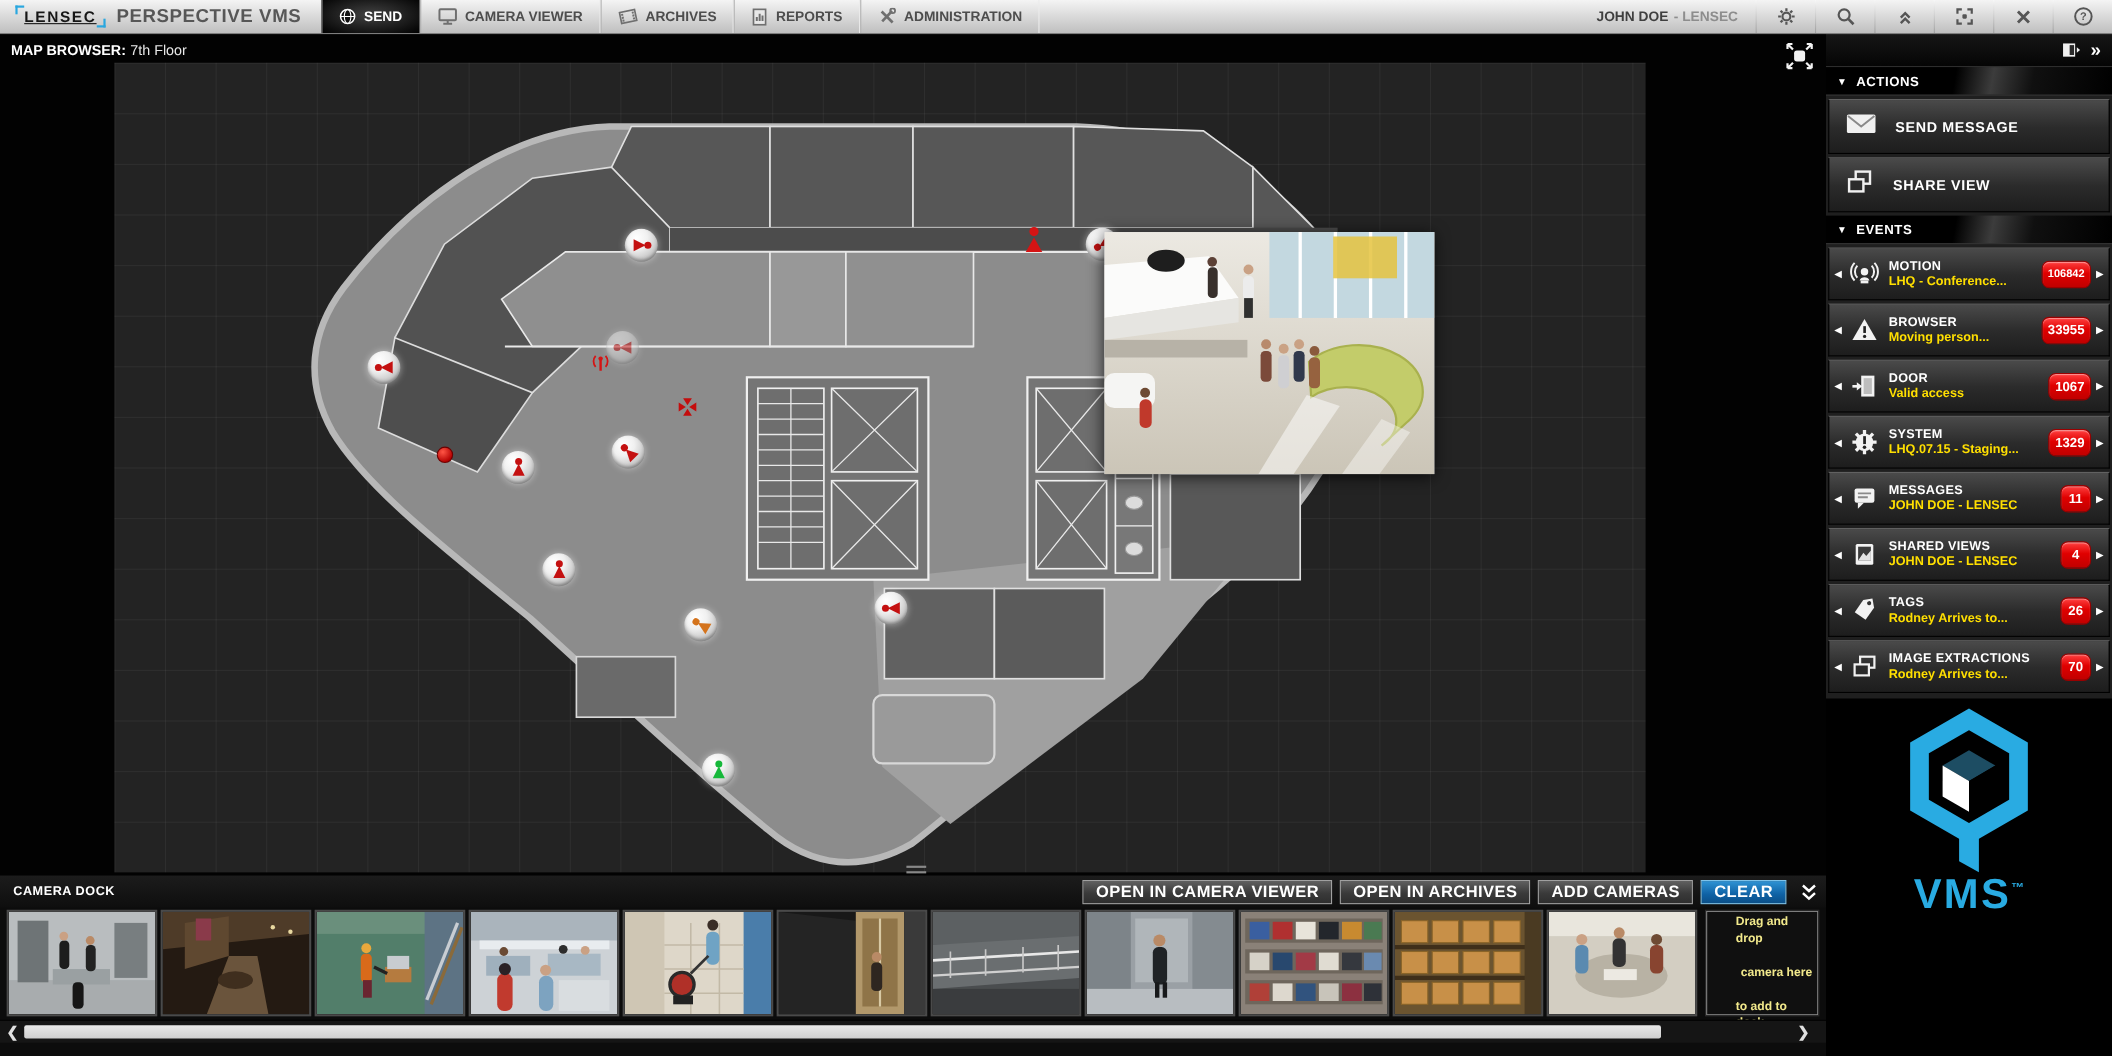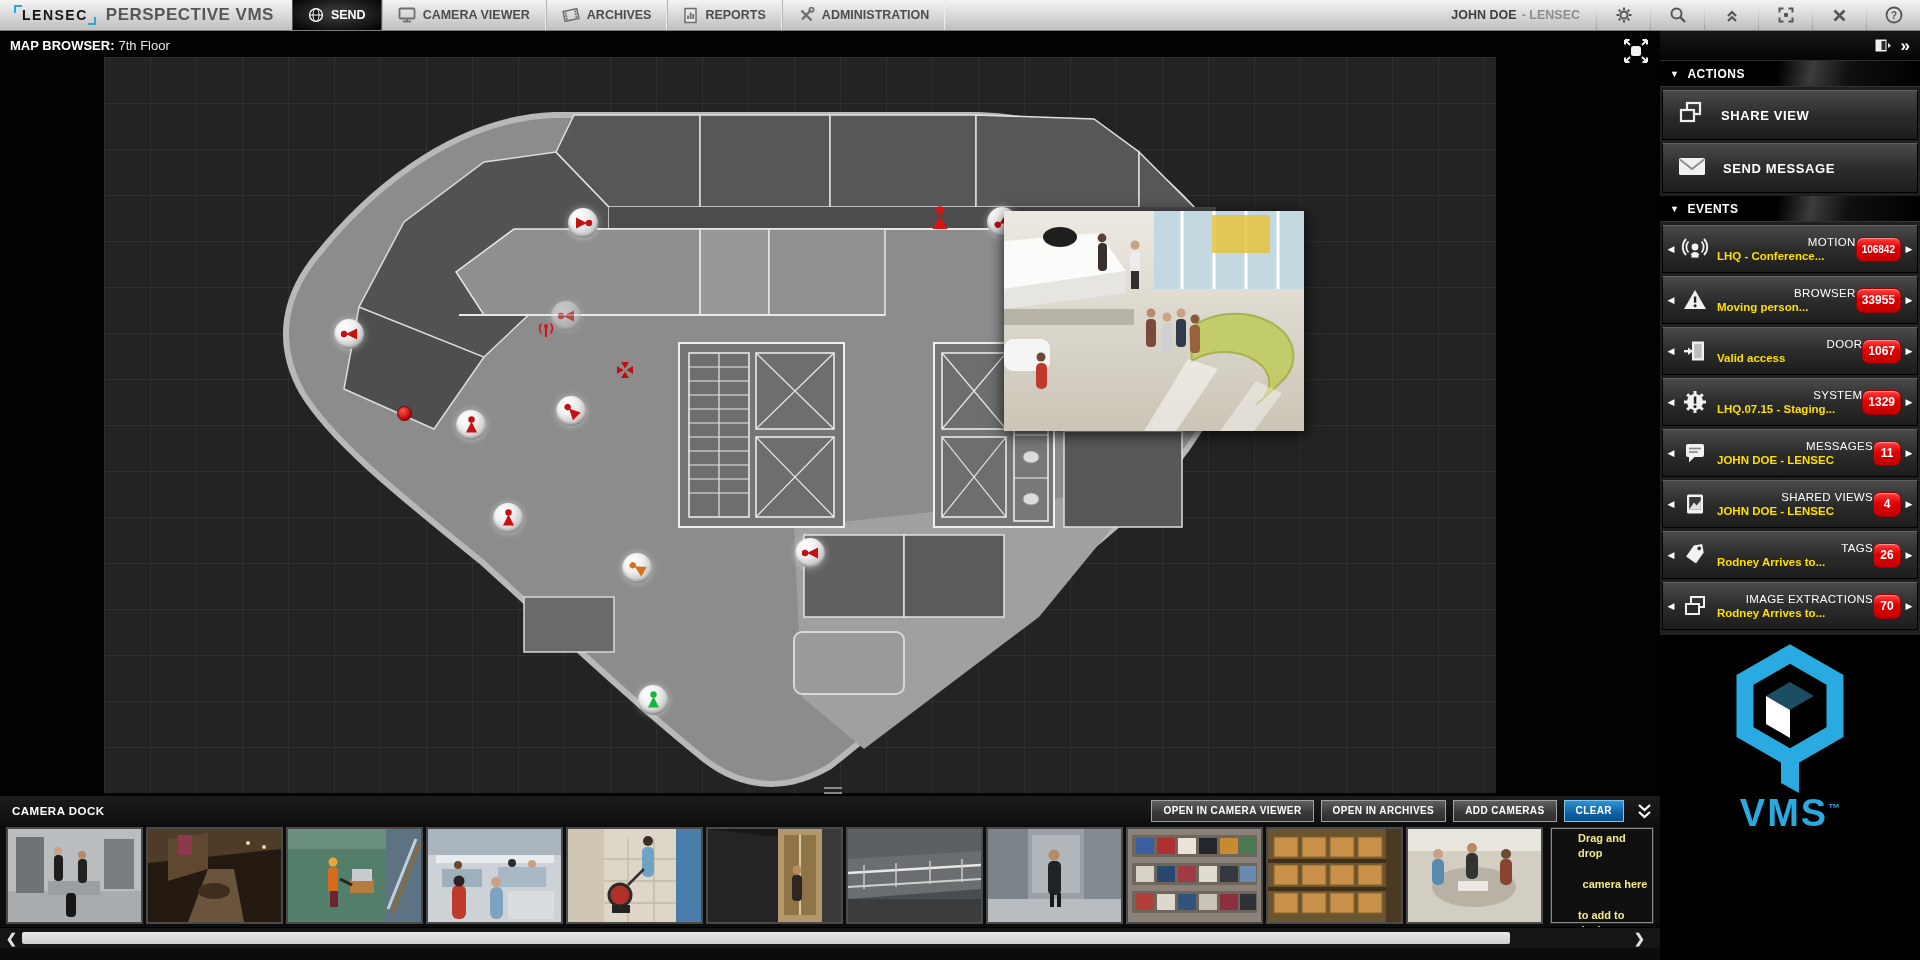--- a/index.html
+++ b/index.html
@@ -5,21 +5,21 @@
   * { margin:0; padding:0; box-sizing:border-box; }
   html,body { width:1920px; height:960px; overflow:hidden; background:#000;
     font-family:"Liberation Sans", sans-serif; }
   .screen { position:relative; width:1920px; height:960px; background:#000; }
 
   
   .navbar { position:absolute; left:0; top:0; width:1920px; height:31px;
     background:linear-gradient(#f4f4f4,#d7d7d7 55%,#bfbfbf); border-bottom:1px solid #7e7e7e;
     display:flex; align-items:stretch; z-index:40; }
   .lensec-logo { position:relative; display:flex; align-items:center; margin:0 10px 0 14px;
-    font-size:14px; font-weight:bold; letter-spacing:1.5px; color:#161616; padding:0 8px; }
+    font-size:14px; font-weight:bold; letter-spacing:1.5px; color:#161616; padding:0 8px;text-decoration:underline; }
   .lensec-logo .corner { position:absolute; width:8px; height:8px; }
   .corner.tl { left:0; top:5px; border-left:2px solid #2aa7df; border-top:2px solid #2aa7df; }
   .corner.br { right:0; bottom:5px; border-right:2px solid #2aa7df; border-bottom:2px solid #2aa7df; }
   .brand { display:flex; align-items:center; font-size:17px; font-weight:bold; color:#575757;
     letter-spacing:0.5px; margin-right:18px; }
   .tabs { display:flex; align-items:stretch; }
   .tab { display:flex; align-items:center; gap:7px; padding:0 15px; font-size:12.5px;
     font-weight:bold; color:#4d4d4d; border-left:1px solid #b4b4b4; border-right:1px solid #ececec;
     cursor:pointer; }
   .tab.active { background:radial-gradient(ellipse at 50% 45%, #424242 0%, #101010 75%, #000 100%);
@@ -78,41 +78,41 @@
   .side-row { position:relative; flex:0 0 50px; margin:0 2px 3px 2px;
     background:linear-gradient(#4a4a4a,#2b2b2b 52%,#1d1d1d);
     border:1px solid #000; border-top-color:#616161;
     display:flex; align-items:center; cursor:pointer; }
   .action-row { padding-left:14px; gap:16px; }
   .action-row .a-label { color:#fff; font-weight:bold; font-size:13px; letter-spacing:0.6px; }
   .event-row { flex:0 0 48px; padding:0 2px; }
   .ev-arrow { width:12px; color:#fff; font-size:9px; text-align:center; cursor:pointer; flex:0 0 12px; }
   .ev-icon { flex:0 0 36px; display:flex; justify-content:center; }
   .ev-text { flex:1; min-width:0; padding-left:4px; }
-  .ev-type { color:#fff; font-weight:normal; font-size:11.5px; letter-spacing:0.3px; white-space:nowrap;text-align:right; }
+  .ev-type { color:#fff; font-weight:bold; font-size:11.5px; letter-spacing:0.3px; white-space:nowrap; }
   .ev-detail { color:#ffdf00; font-weight:bold; font-size:11.5px; white-space:nowrap; margin-top:2px; }
   .badge { min-width:28px; height:25px; padding:0 5px; margin-right:2px; border-radius:7px;
     background:linear-gradient(#ff4040,#e00000 45%,#c00000); border:1px solid #900;
     box-shadow:inset 0 1px 1px rgba(255,255,255,0.45);
     color:#fff; font-weight:bold; font-size:12px; display:flex; align-items:center;
     justify-content:center; flex:0 0 auto; }
   .badge.wide { font-size:10px; }
   .logo-panel { flex:1; background:#000; margin-top:2px; display:flex; flex-direction:column;
     align-items:center; padding-top:8px; }
   .logo-word { color:#1b6b8f; font-size:36px; letter-spacing:0.5px; margin-top:2px; }
   .logo-acro { color:#29abe2; font-size:38px; font-weight:bold; letter-spacing:2px; line-height:0.95; }
   .logo-acro sup { font-size:12px; letter-spacing:0; }
 
   
   .dock { position:absolute; left:0; top:796px; width:1660px; height:164px; background:#0c0c0c; }
   .dock-header { height:29px; display:flex; align-items:center; padding:0 8px 0 12px;
     background:linear-gradient(#1c1c1c,#0e0e0e); }
   .dock-title { color:#fff; font-weight:bold; font-size:11.5px; letter-spacing:0.5px; }
   .dock-buttons { margin-left:auto; display:flex; align-items:center; gap:7px; }
-  .dock-btn { height:22px; padding:0 11px; display:flex; align-items:center; font-size:10px;
+  .dock-btn { height:22px; padding:0 11px; display:flex; align-items:center; font-size:15px;
     font-weight:bold; color:#fff; letter-spacing:0.4px; cursor:pointer;
     background:linear-gradient(#606060,#3a3a3a 55%,#2e2e2e); border:1px solid #a0a0a0; }
   .dock-btn.primary { background:linear-gradient(#2f93d4,#0f62a5 60%,#0b4f88); border-color:#7ec3ea; }
   .dock-collapse { margin-left:6px; display:flex; cursor:pointer; }
   .dock-thumbs { height:101px; display:flex; align-items:center; padding-left:6px; gap:3px; }
   .thumb { width:137px; height:97px; border:2px solid #4a4a4a; background:#000; cursor:pointer;
     flex:0 0 auto; overflow:hidden; }
   .thumb svg { display:block; }
   .drop-box { width:102px; height:95px; margin-left:5px; border:1px solid #8a8a8a;
     outline:1px solid #2a2a2a; background:#101010; flex:0 0 auto; display:flex;
@@ -484,35 +484,35 @@
       <span class="collapse">»</span>
     </div>
 
     <div class="group-header">
       <span class="tri">▼</span>
       <span>ACTIONS</span>
     </div>
 
     <div class="side-row action-row">
       <span>
+        <svg width="30" height="23" viewBox="0 0 30 23">
+            <rect x="2" y="3" width="26" height="17" rx="1.5" fill="#f0f0f0"></rect>
+            <path d="M3 4.5 L15 14 L27 4.5" fill="none" stroke="#8a8a8a" stroke-width="1.8"></path>
+          </svg>
+      </span>
+      <span class="a-label">SEND MESSAGE</span>
+    </div>
+    <div class="side-row action-row">
+      <span>
         <svg width="28" height="26" viewBox="0 0 28 26">
             <rect x="10" y="3" width="13" height="11" fill="none" stroke="#f0f0f0" stroke-width="2.2"></rect>
             <rect x="4" y="10" width="13" height="11" fill="#2b2b2b" stroke="#f0f0f0" stroke-width="2.2"></rect>
           </svg>
       </span>
       <span class="a-label">SHARE VIEW</span>
-    </div>
-    <div class="side-row action-row">
-      <span>
-        <svg width="30" height="23" viewBox="0 0 30 23">
-            <rect x="2" y="3" width="26" height="17" rx="1.5" fill="#f0f0f0"></rect>
-            <path d="M3 4.5 L15 14 L27 4.5" fill="none" stroke="#8a8a8a" stroke-width="1.8"></path>
-          </svg>
-      </span>
-      <span class="a-label">SEND MESSAGE</span>
     </div>
 
     <div class="group-header">
       <span class="tri">▼</span>
       <span>EVENTS</span>
     </div>
 
     <div class="side-row event-row">
       <span class="ev-arrow">◀</span>
       <span class="ev-icon">

